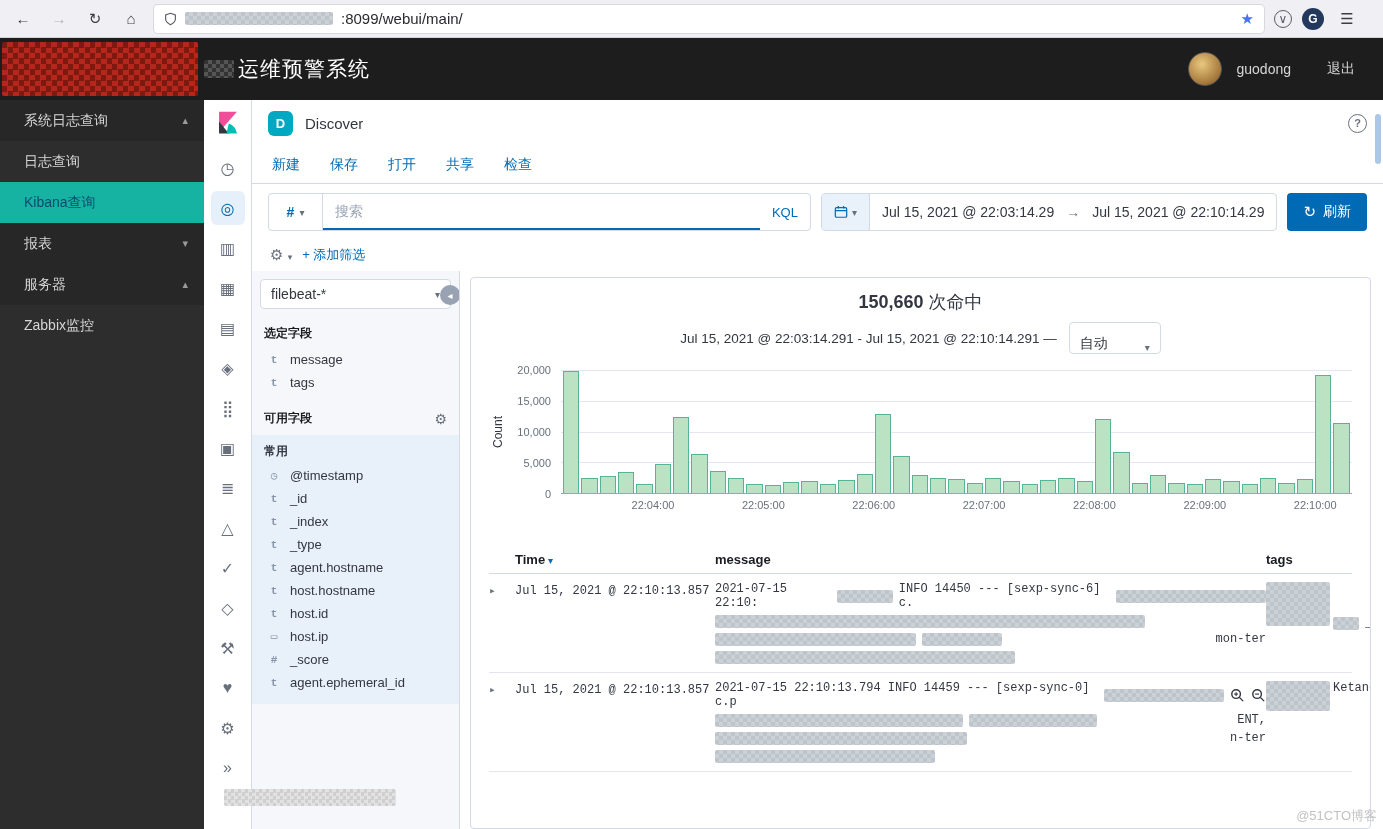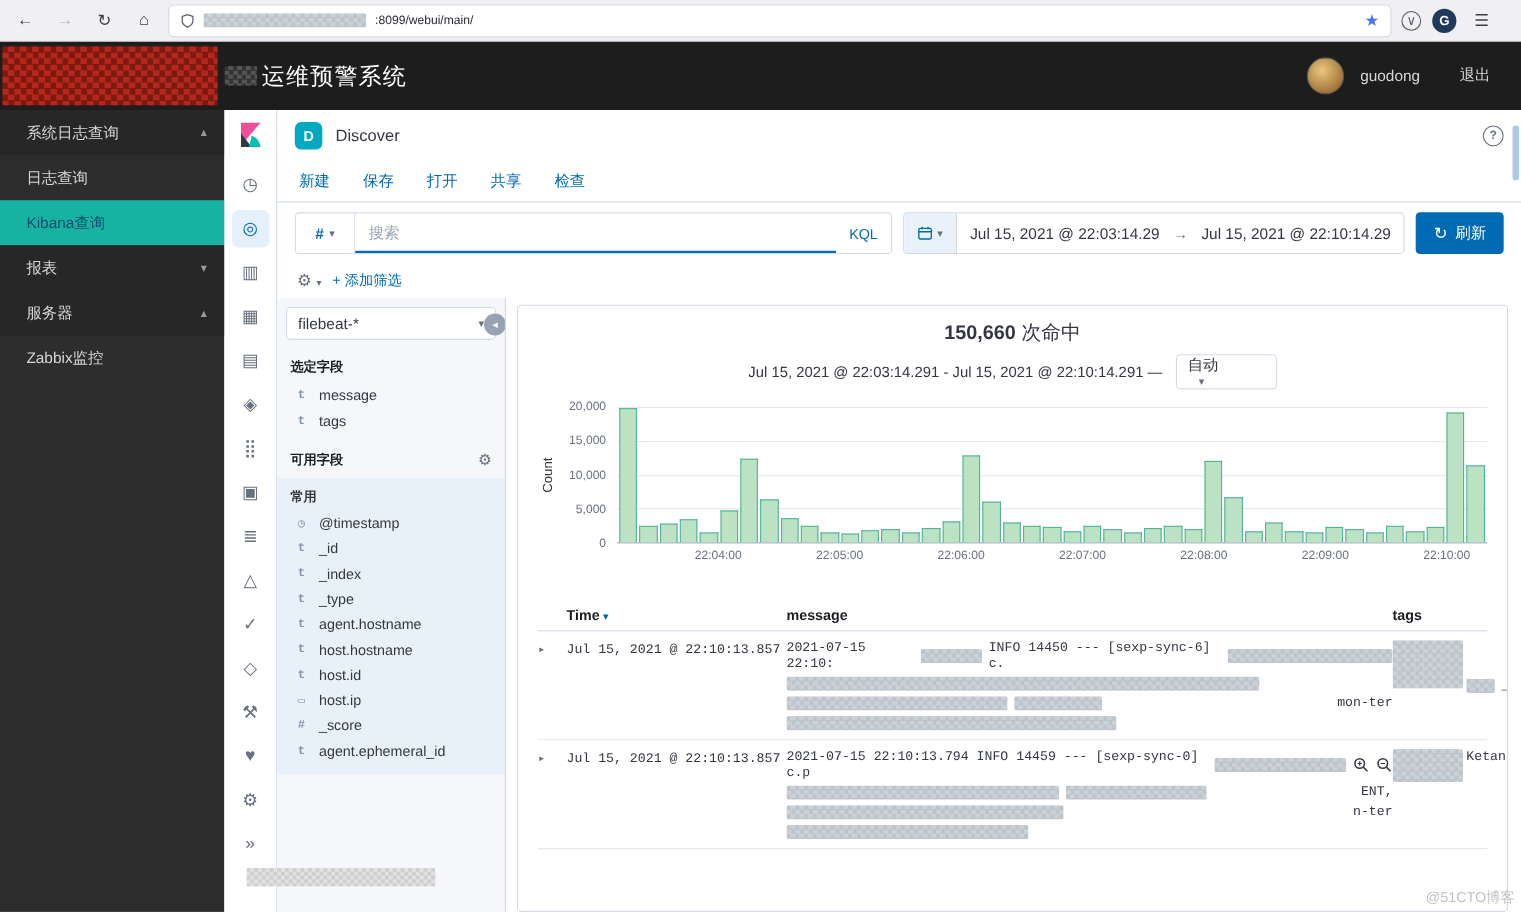--- a/index.html
+++ b/index.html
@@ -13,21 +13,21 @@
   .rd.block { display:block; }
   .rd-red  { background:repeating-conic-gradient(#b5271d 0% 25%, #7d1a10 0% 50%); background-size:11px 11px; border-radius:2px; }
   .rd-dark { background:repeating-conic-gradient(#555 0% 25%, #333 0% 50%); background-size:8px 8px; border-radius:2px; }
   .rd-lite { background:repeating-conic-gradient(#e2e2e2 0% 25%, #cfcfcf 0% 50%); background-size:7px 7px; border-radius:2px; }
 
   
   .browser-bar { height:38px; background:#f0f0f4; border-bottom:1px solid #d4d4d8; display:flex; align-items:center; padding:0 10px; gap:10px; flex:none; }
   .bicon { width:26px; height:26px; display:flex; align-items:center; justify-content:center; font-size:15px; color:#3c3c43; border-radius:4px; cursor:pointer; }
   .bicon.disabled { color:#b3b3bb; }
   .url-pill { flex:1; max-width:1110px; height:28px; background:#fff; border-radius:4px; display:flex; align-items:center; padding:0 10px; gap:8px; box-shadow:0 0 0 1px #d8d8dd; }
-  .url-text { font-size:11px; color:#2a2a31; white-space:nowrap; }
+  .url-text { font-size:15px; color:#2a2a31; white-space:nowrap; }
   .star { margin-left:auto; color:var(--star-blue,#4a73f0); font-size:15px; }
   .g-avatar { width:22px; height:22px; border-radius:50%; background:#22395c; color:#fff; font-size:12px; font-weight:bold; display:flex; align-items:center; justify-content:center; }
 
   
   .app-header { height:62px; background:var(--header-bg,#1d1d1d); display:flex; align-items:center; flex:none; color:#fff; }
   .logo-redact { width:196px; height:54px; margin:0 6px 0 2px; flex:none; }
   .title-redact { width:30px; height:18px; margin-right:4px; }
   .app-title { font-size:21px; color:#fff; letter-spacing:1px; }
   .header-right { margin-left:auto; display:flex; align-items:center; gap:14px; padding-right:28px; }
   .user-avatar { width:34px; height:34px; border-radius:50%; background:radial-gradient(circle at 40% 35%, #e9c87e, #a3763a 70%, #6e4c1f); border:1px solid #555; }
@@ -96,21 +96,21 @@
   .popular-wrap { background:#e8f1f9; margin:8px -8px 0; padding:6px 8px 10px; }
   .popular-label { font-size:12px; font-weight:bold; color:#343741; margin:2px 4px 4px; }
 
   
   .discover-main { flex:1; min-width:0; padding:6px 12px 0 10px; position:relative; }
   .dpanel { border:1px solid #d3dae6; border-radius:4px; background:#fff; height:100%; padding:12px 18px 0; overflow:hidden; }
   .hits-line { text-align:center; font-size:18px; color:#343741; }
   .hits-line b { font-weight:bold; }
   .sub-line { display:flex; align-items:center; justify-content:center; gap:12px; margin-top:8px; }
   .sub-text { font-size:13.5px; color:#343741; }
-  .interval-select { height:32px; min-width:92px; border:1px solid #d3dae6; border-radius:4px; background:#fff; display:flex; align-items:flex-start; justify-content:space-between; padding:0 10px; font-size:14px; cursor:pointer;flex-direction:column; }
+  .interval-select { height:32px; min-width:92px; border:1px solid #d3dae6; border-radius:4px; background:#fff; display:flex; align-items:flex-end; justify-content:space-between; padding:0 10px; font-size:14px; cursor:pointer; }
   .interval-select .chev { color:#69707d; font-size:10px; margin-left:10px; }
 
   
   .chart { display:grid; grid-template-columns:18px 54px 1fr; grid-template-rows:124px 20px 18px; margin-top:16px; }
   .ylab { grid-column:1; grid-row:1; display:flex; align-items:center; justify-content:center; }
   .ylab span { transform:rotate(-90deg); font-size:12px; color:#343741; white-space:nowrap; }
   .ytick-col { grid-column:2; grid-row:1; position:relative; }
   .ytick { position:absolute; right:10px; font-size:11px; color:#69707d; transform:translateY(-50%); }
   .plot { grid-column:3; grid-row:1; position:relative; border-bottom:1px solid #9aa5b1; }
   .gridline { position:absolute; left:0; right:0; height:1px; background:#e4e8ee; }

